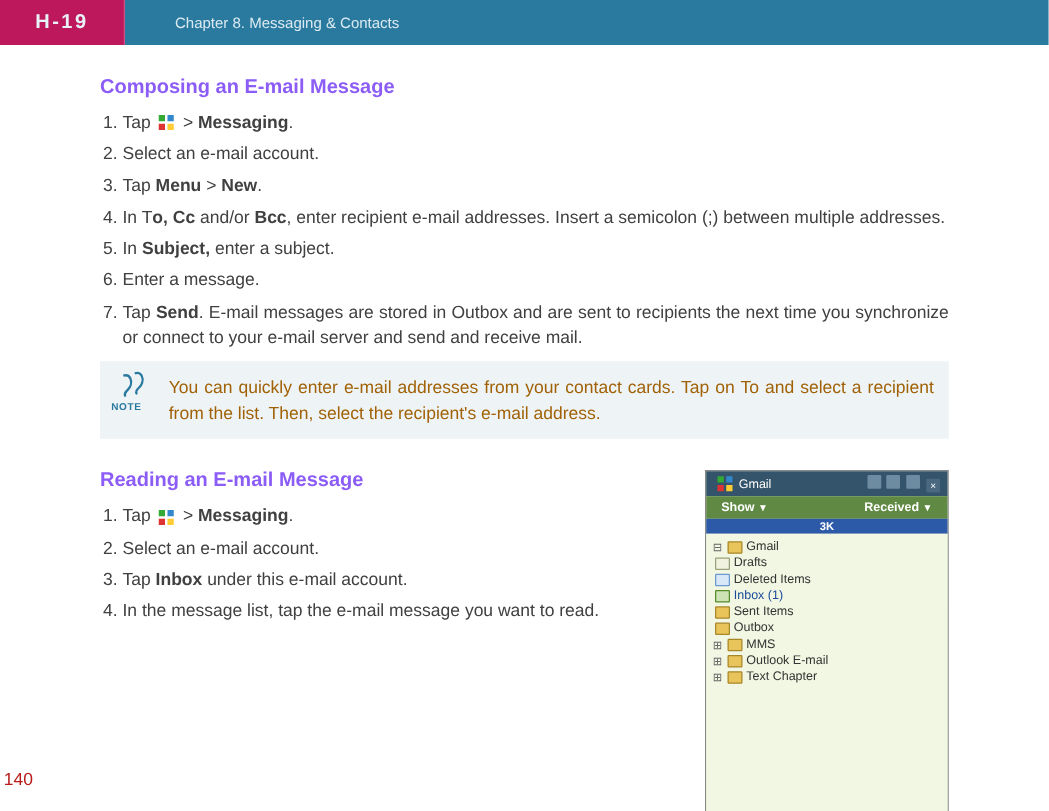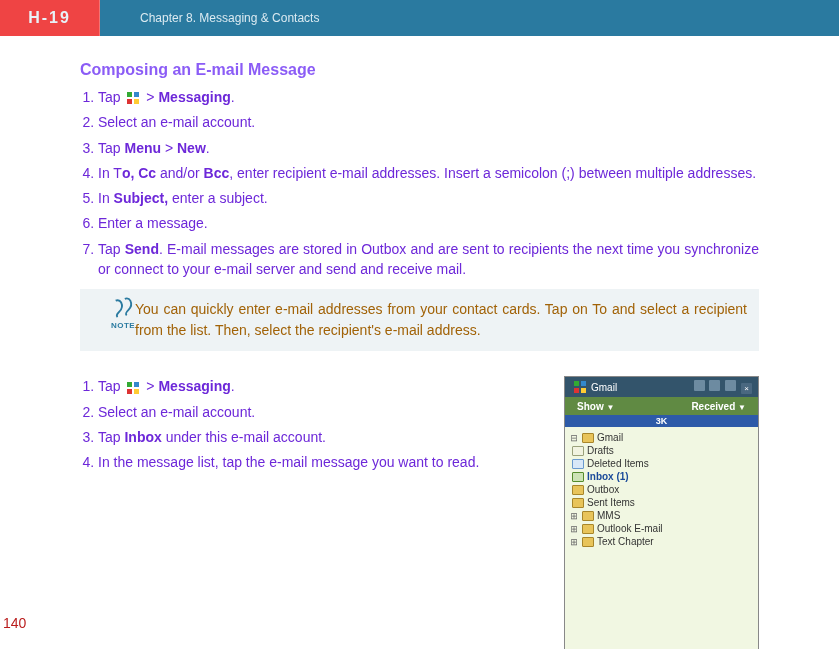--- a/index.html
+++ b/index.html
@@ -16,21 +16,21 @@
       width: 100%;
       height: 36px;
       background: #2a7aa0;
       display: flex;
       align-items: center;
       color: #fff;
     }
     .brand-box {
       width: 100px;
       height: 36px;
-      background: #ef4444;
+      background: #be185d;
       border-right: 1px solid rgba(255,255,255,0.25);
       display: flex;
       align-items: center;
       justify-content: center;
       font-weight: bold;
       letter-spacing: 2px;
       font-size: 16px;
       color: #e8f2f7;
     }
     .chapter-title {
@@ -48,38 +48,38 @@
       font-size: 16px;
       margin-bottom: 8px;
     }
     ol.steps {
       margin-left: 18px;
       margin-bottom: 10px;
     }
     ol.steps li {
       margin-bottom: 5px;
       line-height: 1.45;
-      color: #6d28d9;
+      color: #404040;
       text-align: justify;
     }
     .bold { font-weight: bold; }
     .start-icon {
       display: inline-block; width: 14px; height: 14px;
       vertical-align: middle; margin: 0 2px;
     }
     .note-box {
       background: #eef3f5;
       padding: 10px 12px 10px 55px;
       margin: 5px 0 25px 0;
       position: relative;
       min-height: 50px;
     }
     .note-icon-wrap {
-      position: absolute; left: 26px; top: 8px;
-      text-align: center; width: 34px;
+      position: absolute; left: 9px; top: 8px;
+      width: 34px;
     }
     .note-icon {
       width: 22px; height: 22px; display: block; margin: 0 auto 2px auto;
     }
     .note-label { font-size: 8px; color: #2a7aa0; font-weight: bold; letter-spacing: 0.5px; }
     .note-text {
       color: #a16207;
       line-height: 1.5;
       text-align: justify;
     }
@@ -120,21 +120,21 @@
     .t-toggle { width: 10px; display: inline-block; text-align: center; color: #666; font-size: 9px; }
     .t-icon {
       width: 12px; height: 10px; display: inline-block; margin: 0 3px;
       background: #e8c45a; border: 1px solid #a8862a; border-radius: 1px;
     }
     .t-icon.msg { background: #d8e8f8; border-color: #6a9ace; }
     .t-icon.doc { background: #f1f3e0; border-color: #9aa17a; }
     .t-icon.inbox { background: #cde3b5; border-color: #548b2b; }
     .t-indent-1 { padding-left: 14px; }
     .t-indent-2 { padding-left: 28px; }
-    .t-sel { font-weight: bold; color: #1a4a9a; }
+    .t-sel { font-weight: normal; color: #1a4a9a; }
     .scr-bottom {
       background: #5e6a72; color: #fff; height: 18px;
       display: flex; align-items: center; justify-content: flex-end;
       padding: 0 8px; font-weight: bold; font-size: 10px; font-style: italic;
     }
     .kbd-icon { width: 18px; height: 10px; background: #8a949b; border-radius: 1px; }
     .page-number {
       position: absolute;
       left: 3px;
       bottom: 18px;
@@ -185,20 +185,21 @@
       <svg class="note-icon" viewBox="0 0 24 24">
         <path d="M4 4 C4 4 8 2 10 6 C12 10 10 14 8 16 C6 18 4 20 6 22 M14 2 C14 2 18 0 20 4 C22 8 20 12 18 14 C16 16 14 18 16 20" stroke="#2a7aa0" stroke-width="2" fill="none"></path>
       </svg>
       <div class="note-label">NOTE</div>
     </div>
     <div class="note-text">You can quickly enter e-mail addresses from your contact cards. Tap on To and select a recipient from the list. Then, select the recipient's e-mail address.</div>
   </div>
 
   <div class="two-col">
     <div class="left-col">
+      <div class="section-title">Reading an E-mail Message</div>
       <ol class="steps">
         <li>
           <span>Tap </span>
           <svg class="start-icon" viewBox="0 0 14 14">
               <rect x="1" y="8" width="5" height="5" fill="#d33"></rect>
               <rect x="8" y="8" width="5" height="5" fill="#fc3"></rect>
               <rect x="1" y="1" width="5" height="5" fill="#3a3"></rect>
               <rect x="8" y="1" width="5" height="5" fill="#38c"></rect>
             </svg>
           <span> &gt; </span><span class="bold">Messaging</span><span>.</span>
@@ -245,25 +246,25 @@
         <div class="t-item t-indent-2">
             <span class="t-icon msg"></span>
             <span>Deleted Items</span>
           </div>
         <div class="t-item t-indent-2 t-sel">
             <span class="t-icon inbox"></span>
             <span>Inbox (1)</span>
           </div>
         <div class="t-item t-indent-2">
             <span class="t-icon"></span>
+            <span>Sent Items</span>
+          </div>
+        <div class="t-item t-indent-2">
+            <span class="t-icon"></span>
             <span>Outbox</span>
-          </div>
-        <div class="t-item t-indent-2">
-            <span class="t-icon"></span>
-            <span>Sent Items</span>
           </div>
         <div class="t-item t-indent-1">
             <span class="t-toggle">⊞</span>
             <span class="t-icon"></span>
             <span>MMS</span>
           </div>
         <div class="t-item t-indent-1">
             <span class="t-toggle">⊞</span>
             <span class="t-icon"></span>
             <span>Outlook E-mail</span>

